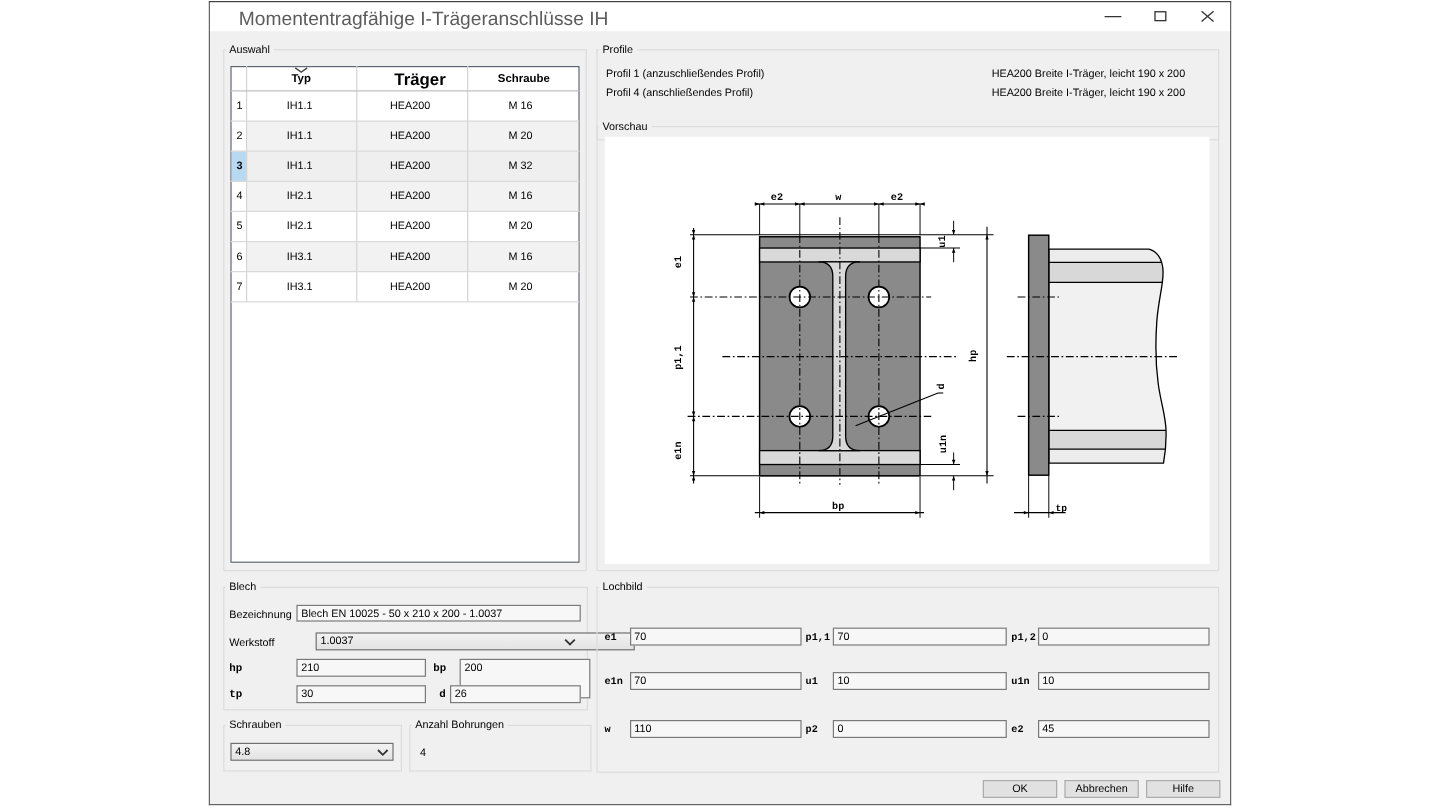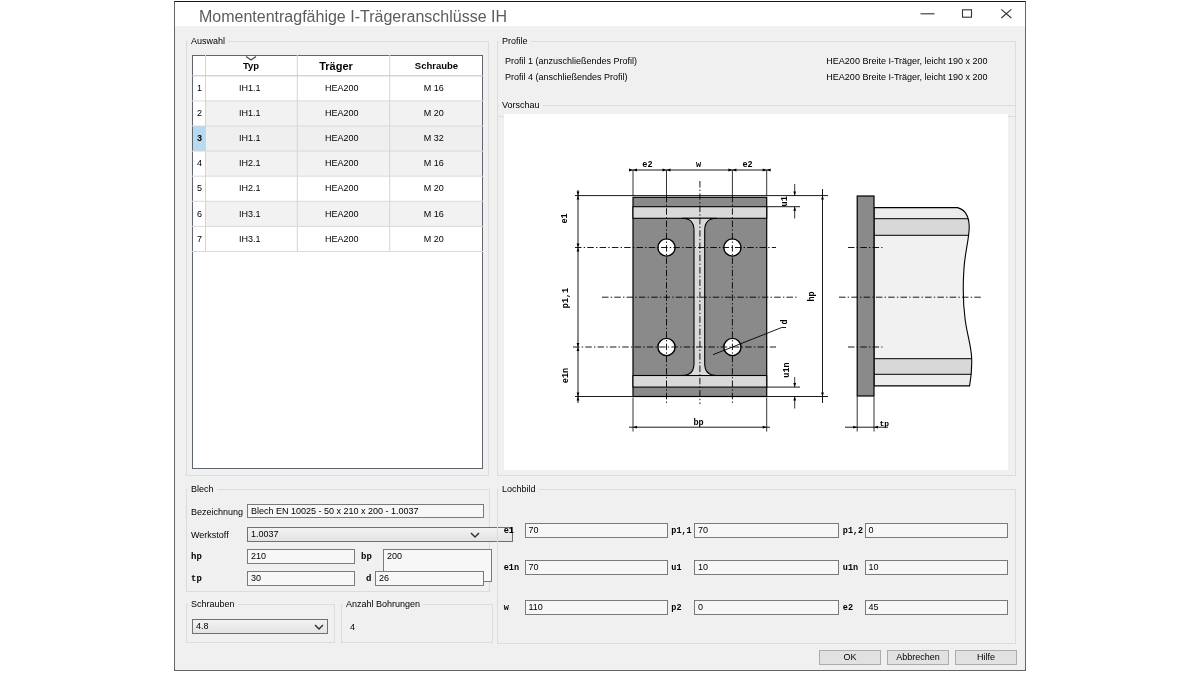--- a/index.html
+++ b/index.html
@@ -49,21 +49,21 @@
  <line x1="0" y1="45.9" x2="291" y2="45.9" stroke="#d9d9d9" stroke-width="1"></line>
  <line x1="0" y1="71" x2="291" y2="71" stroke="#d9d9d9" stroke-width="1"></line>
  <line x1="0" y1="96.1" x2="291" y2="96.1" stroke="#d9d9d9" stroke-width="1"></line>
  <line x1="0" y1="121.2" x2="291" y2="121.2" stroke="#d9d9d9" stroke-width="1"></line>
  <line x1="0" y1="146.3" x2="291" y2="146.3" stroke="#d9d9d9" stroke-width="1"></line>
  <line x1="0" y1="171.4" x2="291" y2="171.4" stroke="#d9d9d9" stroke-width="1"></line>
  <line x1="0" y1="196.5" x2="291" y2="196.5" stroke="#d9d9d9" stroke-width="1"></line>
  <polyline points="54,1.5 59,5 64,1.5" fill="none" stroke="#4a4a4a" stroke-width="1.2"></polyline>
 </svg>
 <div class="lbl" style="left:205px;top:61px;width:92px;text-align:center;font-weight:bold;font-size:9.5px">Typ</div>
-<div class="lbl" style="left:297px;top:61px;width:78px;text-align:center;font-weight:bold;font-size:11px">Träger</div>
+<div class="lbl" style="left:311px;top:61px;width:78px;text-align:center;font-weight:bold;font-size:14px">Träger</div>
 <div class="lbl" style="left:390px;top:61px;width:93px;text-align:center;font-weight:bold;font-size:9.5px">Schraube</div>
 
 <div class="lbl" style="left:193px;top:83px;width:13px;text-align:center">1</div>
 <div class="lbl r" style="left:206px;top:83px;width:87.5px">IH1.1</div>
 <div class="lbl r" style="left:297px;top:83px;width:89.5px">HEA200</div>
 <div class="lbl r" style="left:390px;top:83px;width:87.5px">M 16</div>
 <div class="lbl" style="left:193px;top:108px;width:13px;text-align:center">2</div>
 <div class="lbl r" style="left:206px;top:108px;width:87.5px">IH1.1</div>
 <div class="lbl r" style="left:297px;top:108px;width:89.5px">HEA200</div>
 <div class="lbl r" style="left:390px;top:108px;width:87.5px">M 20</div>
@@ -202,21 +202,21 @@
 <div class="grp" style="left:186px;top:489px;width:304px;height:103px">
     <span class="lg">Blech</span>
   </div>
 <div class="lbl" style="left:191px;top:507px">Bezeichnung</div>
 <div class="lbl" style="left:191px;top:530px">Werkstoff</div>
 <div class="lbl mono" style="left:191px;top:552px">hp</div>
 <div class="lbl mono" style="left:191px;top:574px">tp</div>
 <div class="lbl mono" style="left:361px;top:552px">bp</div>
 <div class="lbl mono" style="left:366px;top:574px">d</div>
 <div class="fld" style="left:247px;top:504px;width:237px;height:14px">Blech EN 10025 - 50 x 210 x 200 - 1.0037</div>
-<div class="cmb" style="left:247px;top:527px;width:266px;height:15px">1.0037</div>
+<div class="cmb" style="left:263px;top:527px;width:266px;height:15px">1.0037</div>
 <div class="fld" style="left:247px;top:549px;width:108px;height:15px">210</div>
 <div class="fld" style="left:383px;top:549px;width:109px;height:33px">200</div>
 <div class="fld" style="left:247px;top:571px;width:108px;height:15px">30</div>
 <div class="fld" style="left:375px;top:571px;width:109px;height:15px">26</div>
 
 <div class="grp" style="left:186px;top:604px;width:149px;height:39px">
     <span class="lg">Schrauben</span>
   </div>
 <div class="cmb" style="left:192px;top:619px;width:136px;height:15px">4.8</div>
 

